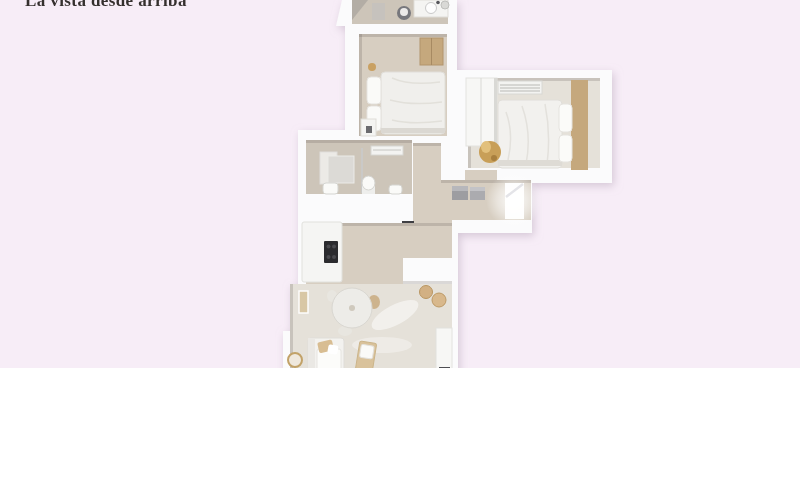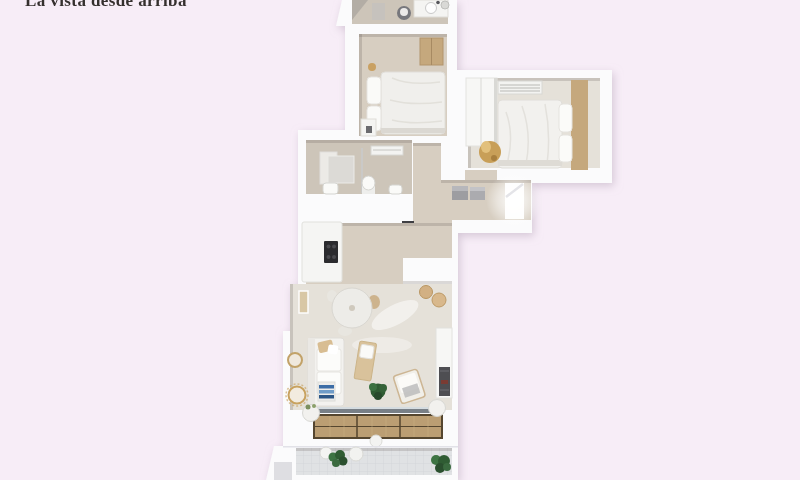--- a/index.html
+++ b/index.html
@@ -1,18 +1,18 @@
 <!DOCTYPE html>
 <html style="--bg: #f7edf7; --ink: #35302e; --wall: #fbfbfc; --wall-shade: #dfdfe6; --floor: #d7cec1; --floor-dark: #cdc5b9; --floor-light: #e5e1d9; --wood: #c5a87d; --deck: #bb9e73; --deck-line: #55462f; --glass: #787f86; --plant: #2f5c33; --accent-blue: #3c6da6; --gold: #c89f58; --tile: #e0e2e4;"><head>
 <meta charset="utf-8">
 <style>
   html,body{margin:0;padding:0;}
   .stage{
     position:relative;
-    width:800px;height:480px;
+    width:800px;height:368px;
     overflow:hidden;
     background:var(--bg,#f7edf7);
     font-family:"Liberation Serif","DejaVu Serif",serif;
   }
   .caption{
     position:absolute;
     top:-9px;left:25px;
     font-size:17px;
     font-weight:600;
     letter-spacing:.4px;

